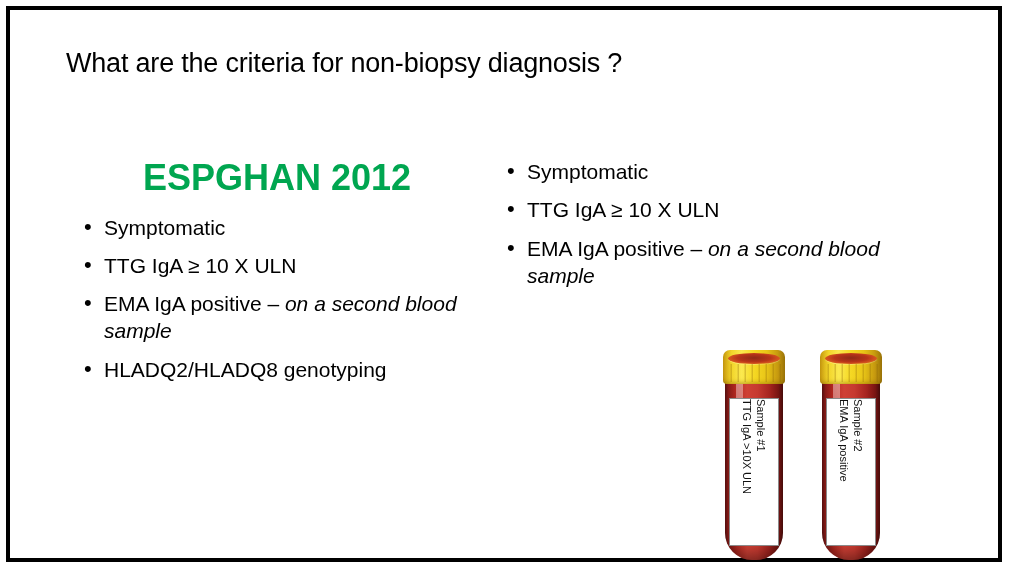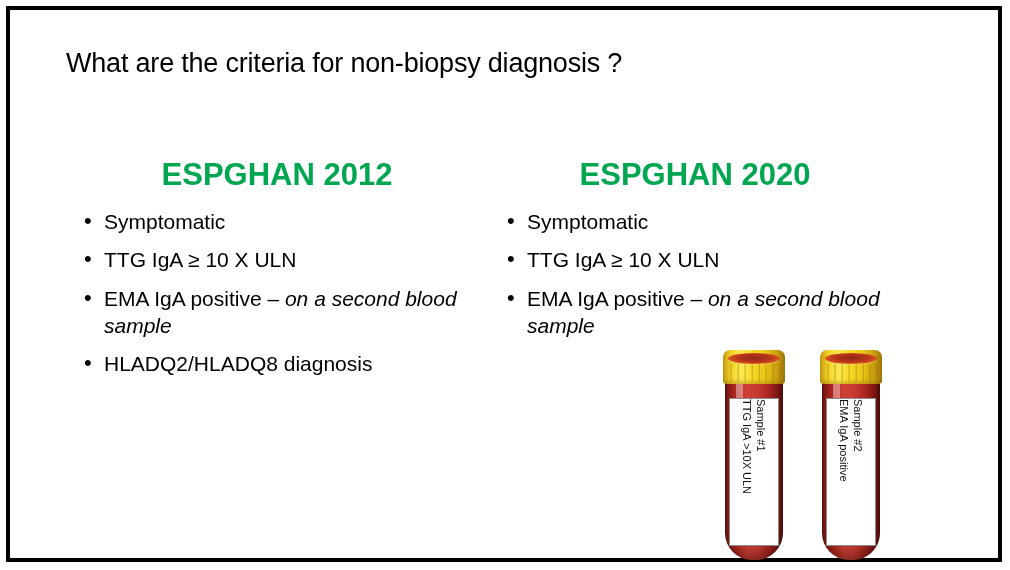--- a/index.html
+++ b/index.html
@@ -45,21 +45,21 @@
 
   
   .col {
     position: absolute;
     top: 158px;
   }
   .col-left  { left: 82px;  width: 420px; }
   .col-right { left: 505px; width: 430px; }
 
   .col-head {
-    font-size: 31px;
+    font-size: 36px;
     font-weight: bold;
     color: #00a650;
     text-align: center;
     line-height: 1.1;
     margin: 0 0 16px 0;
   }
   .col-left .col-head  { padding-right: 30px; }
   .col-right .col-head { padding-right: 50px; }
 
   ul.bullets {
@@ -219,27 +219,26 @@
       <li>
         <span>Symptomatic</span>
       </li>
       <li>
         <span>TTG IgA ≥ 10 X ULN</span>
       </li>
       <li>
         <span>EMA IgA positive – </span><span class="ital">on a second blood sample</span>
       </li>
       <li>
-        <span>HLADQ2/HLADQ8 diagnosis</span>
+        <span>HLADQ2/HLADQ8 genotyping</span>
       </li>
     </ul>
   </div>
 
   <div class="col col-right">
-    <div class="col-head">ESPGHAN 2020</div>
     <ul class="bullets">
       <li class="dim">
         <span>Symptomatic</span>
       </li>
       <li>
         <span>TTG IgA ≥ 10 X ULN</span>
       </li>
       <li>
         <span>EMA IgA positive – </span><span class="ital">on a second blood sample</span>
       </li>

